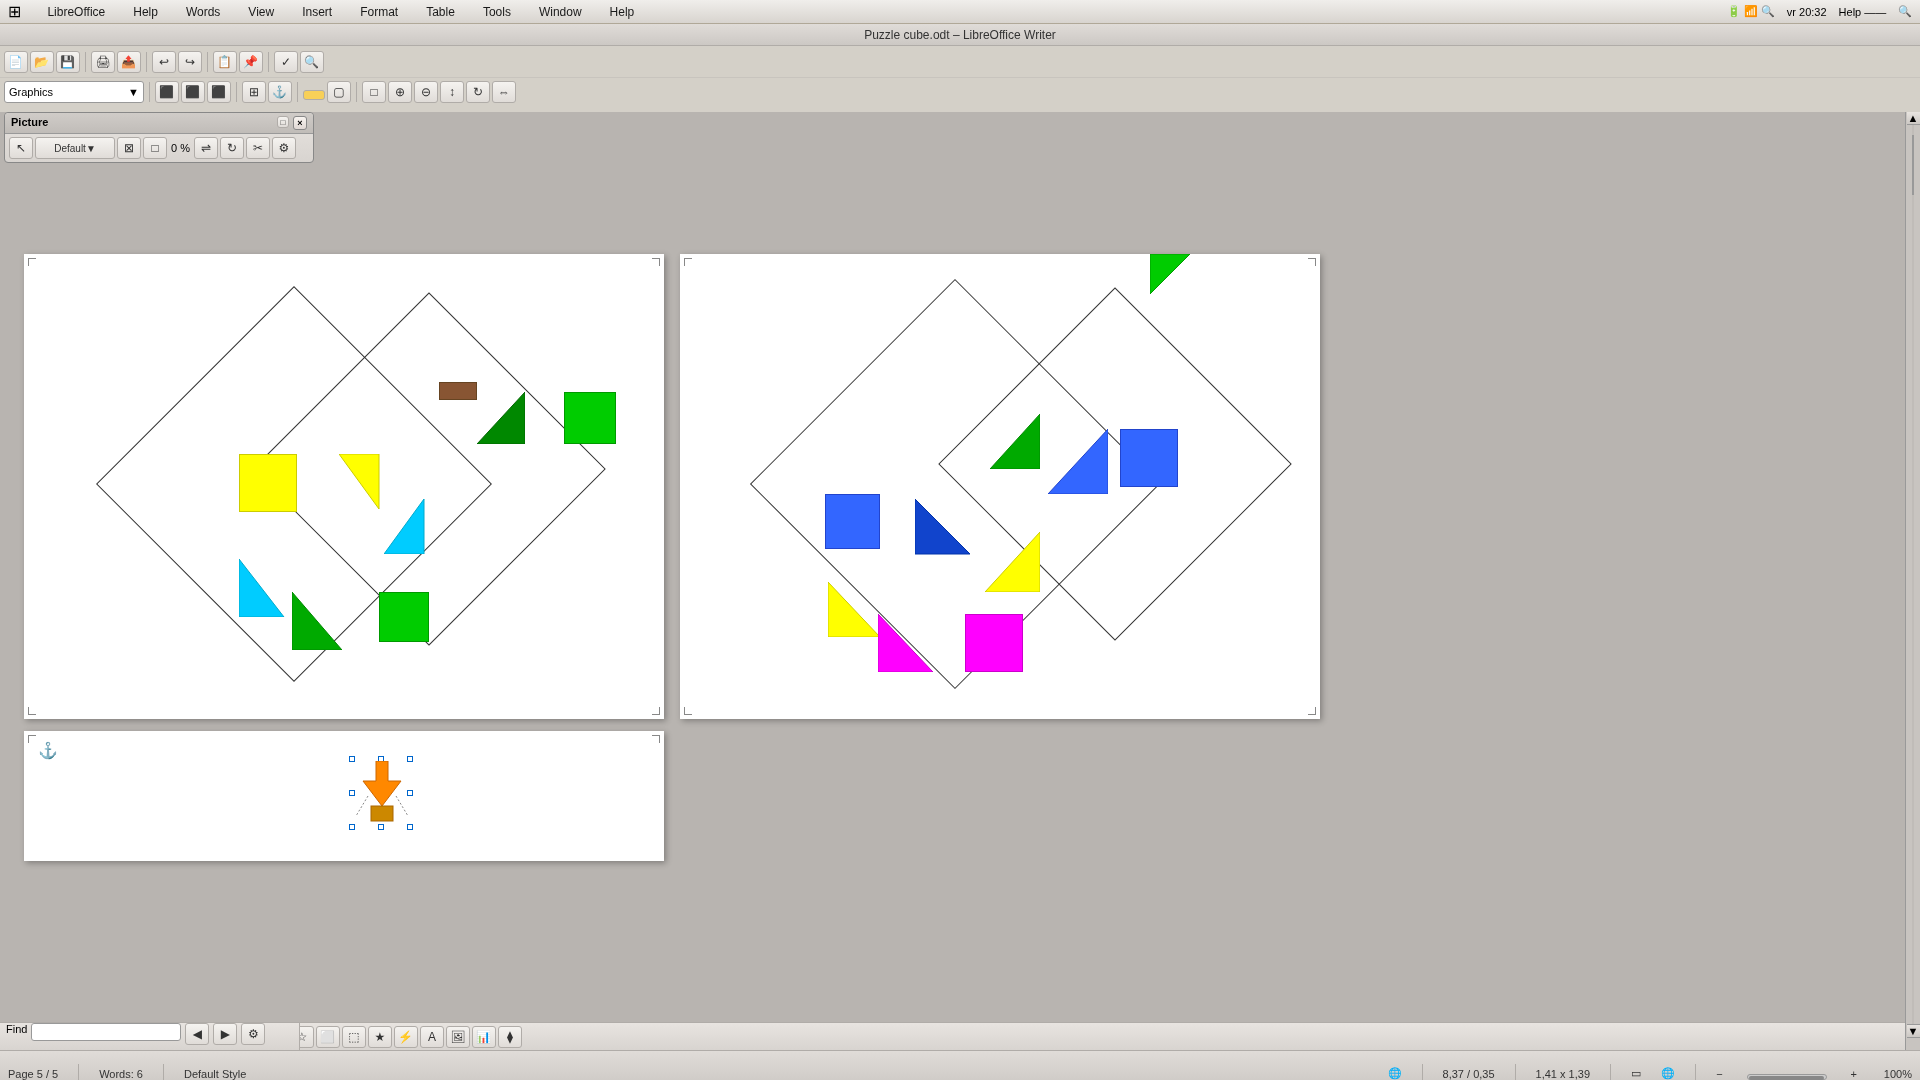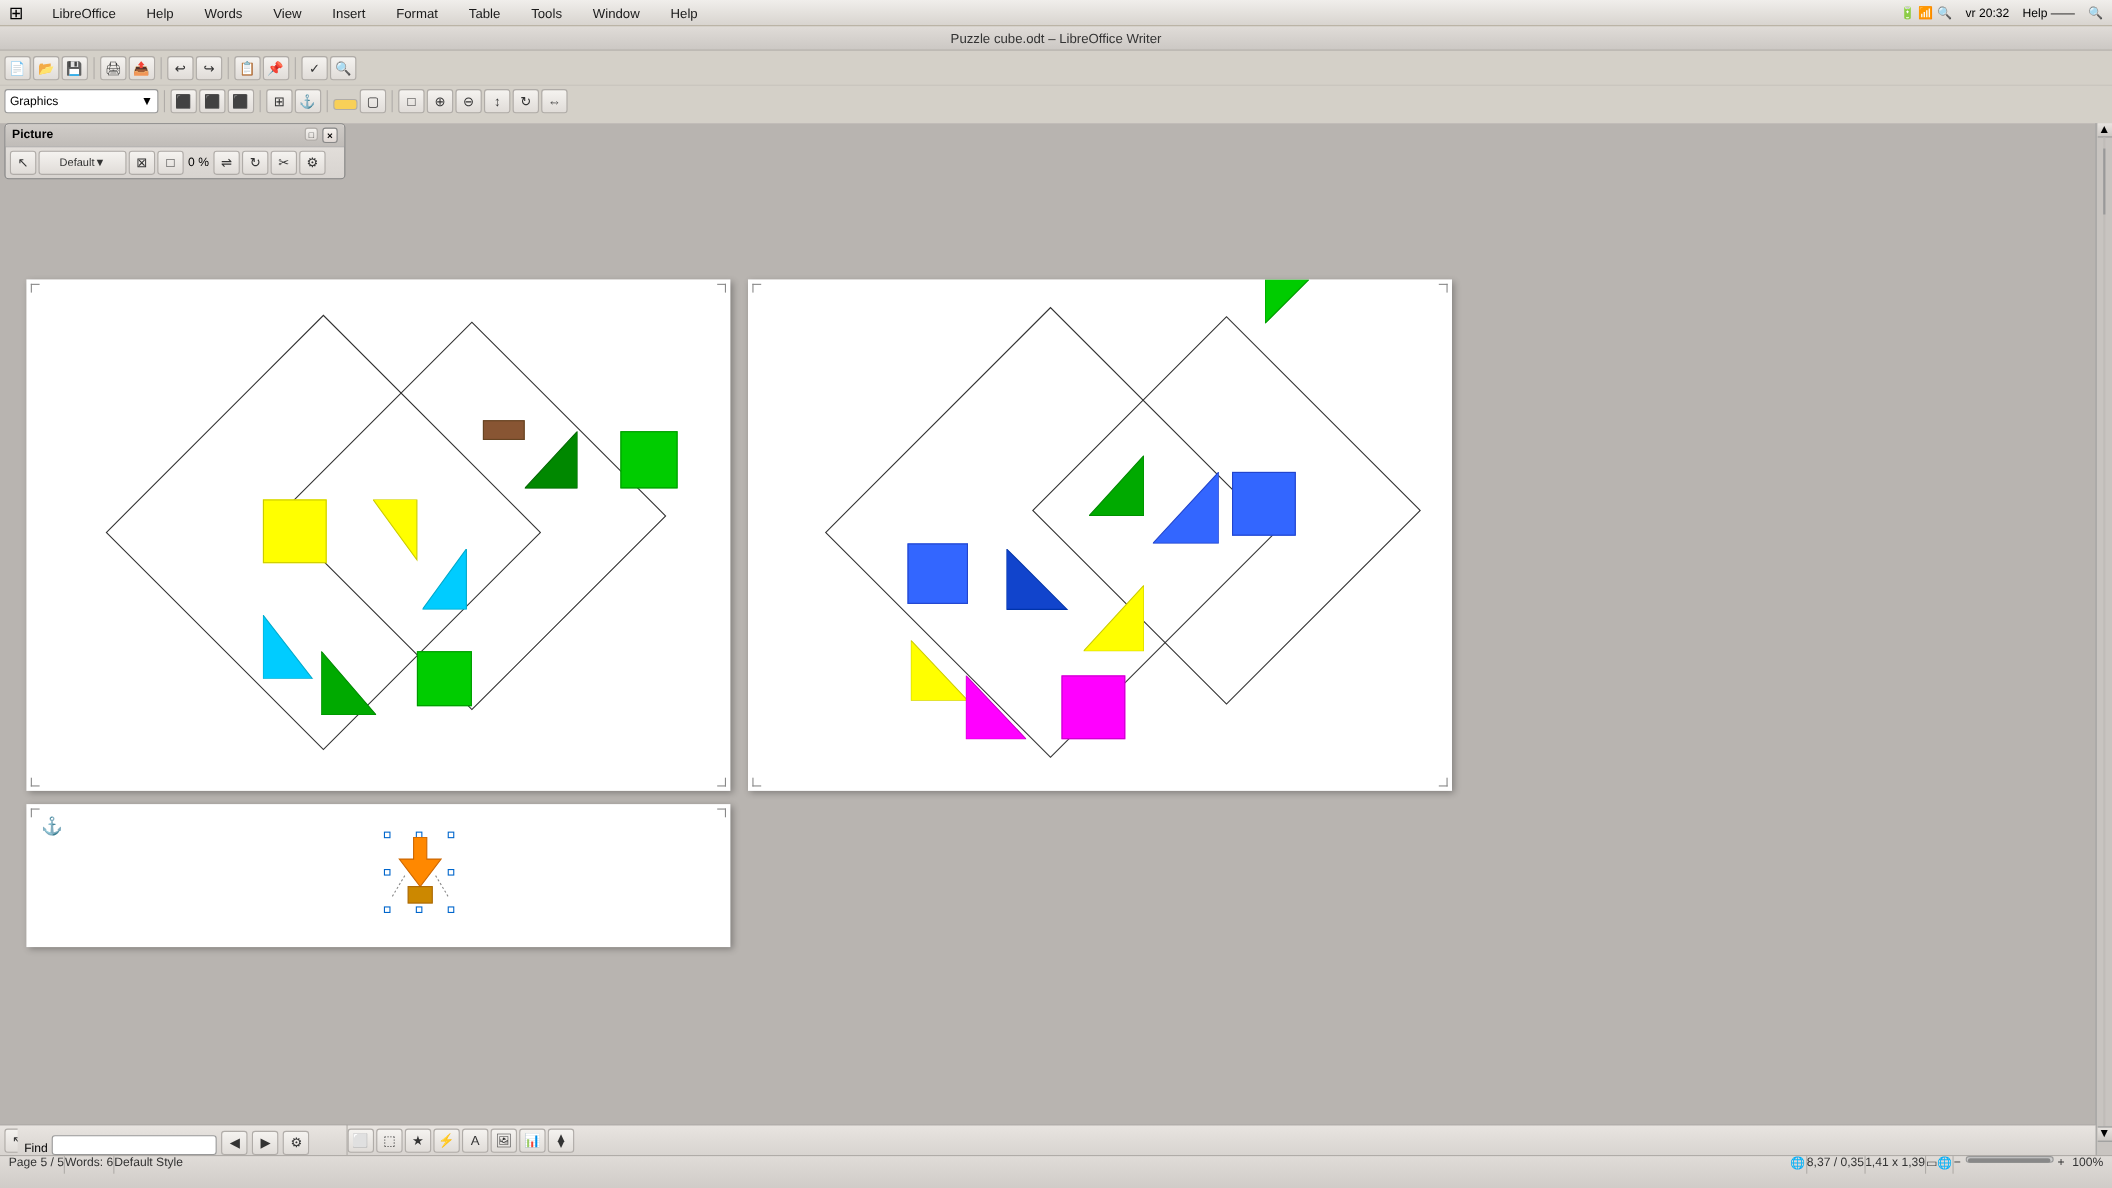--- a/index.html
+++ b/index.html
@@ -102,39 +102,39 @@
     .page-bottom { width: 640px; height: 130px; }
 
     
     .page-canvas { position: relative; width: 100%; height: 100%; overflow: hidden; }
 
     
     .statusbar {
       position: absolute; bottom: 0; left: 0; right: 0; height: 30px;
       background: linear-gradient(to bottom, #e0dcd8, #d0ccc8);
       border-top: 1px solid #b0aca8;
-      display: flex; align-items: flex-start; padding: 0 8px; 
+      display: flex; align-items: flex-end; padding: 0 8px; gap: 20px;
       font-size: 11px; color: #333;
     }
     .statusbar-sep { width: 1px; height: 16px; background: #b0aca8; }
 
     
     .draw-toolbar {
       position: absolute; bottom: 30px; left: 0; right: 15px; height: 28px;
       background: linear-gradient(to bottom, #e8e4e0, #d8d4d0);
       border-top: 1px solid #b0aca8;
       display: flex; align-items: center; padding: 0 4px; gap: 2px;
     }
 
     
     .find-bar {
-      position: absolute; bottom: 30px; left: 16px; width: 300px; height: 28px;
+      position: absolute; bottom: 30px; left: 0; width: 300px; height: 28px;
       background: linear-gradient(to bottom, #e8e4e0, #d8d4d0);
       border-top: 1px solid #b0aca8; border-right: 1px solid #b0aca8;
-      display: flex; align-items: flex-end; padding: 0 6px; gap: 4px;
+      display: flex; align-items: flex-start; padding: 0 6px; gap: 4px;
     }
     .find-input {
       background: white; border: 1px solid #999; border-radius: 3px;
       height: 18px; width: 150px; padding: 0 4px; font-size: 11px;
     }
 
     
     .page-corner {
       position: absolute; width: 8px; height: 8px;
       border-color: #888; border-style: solid;

